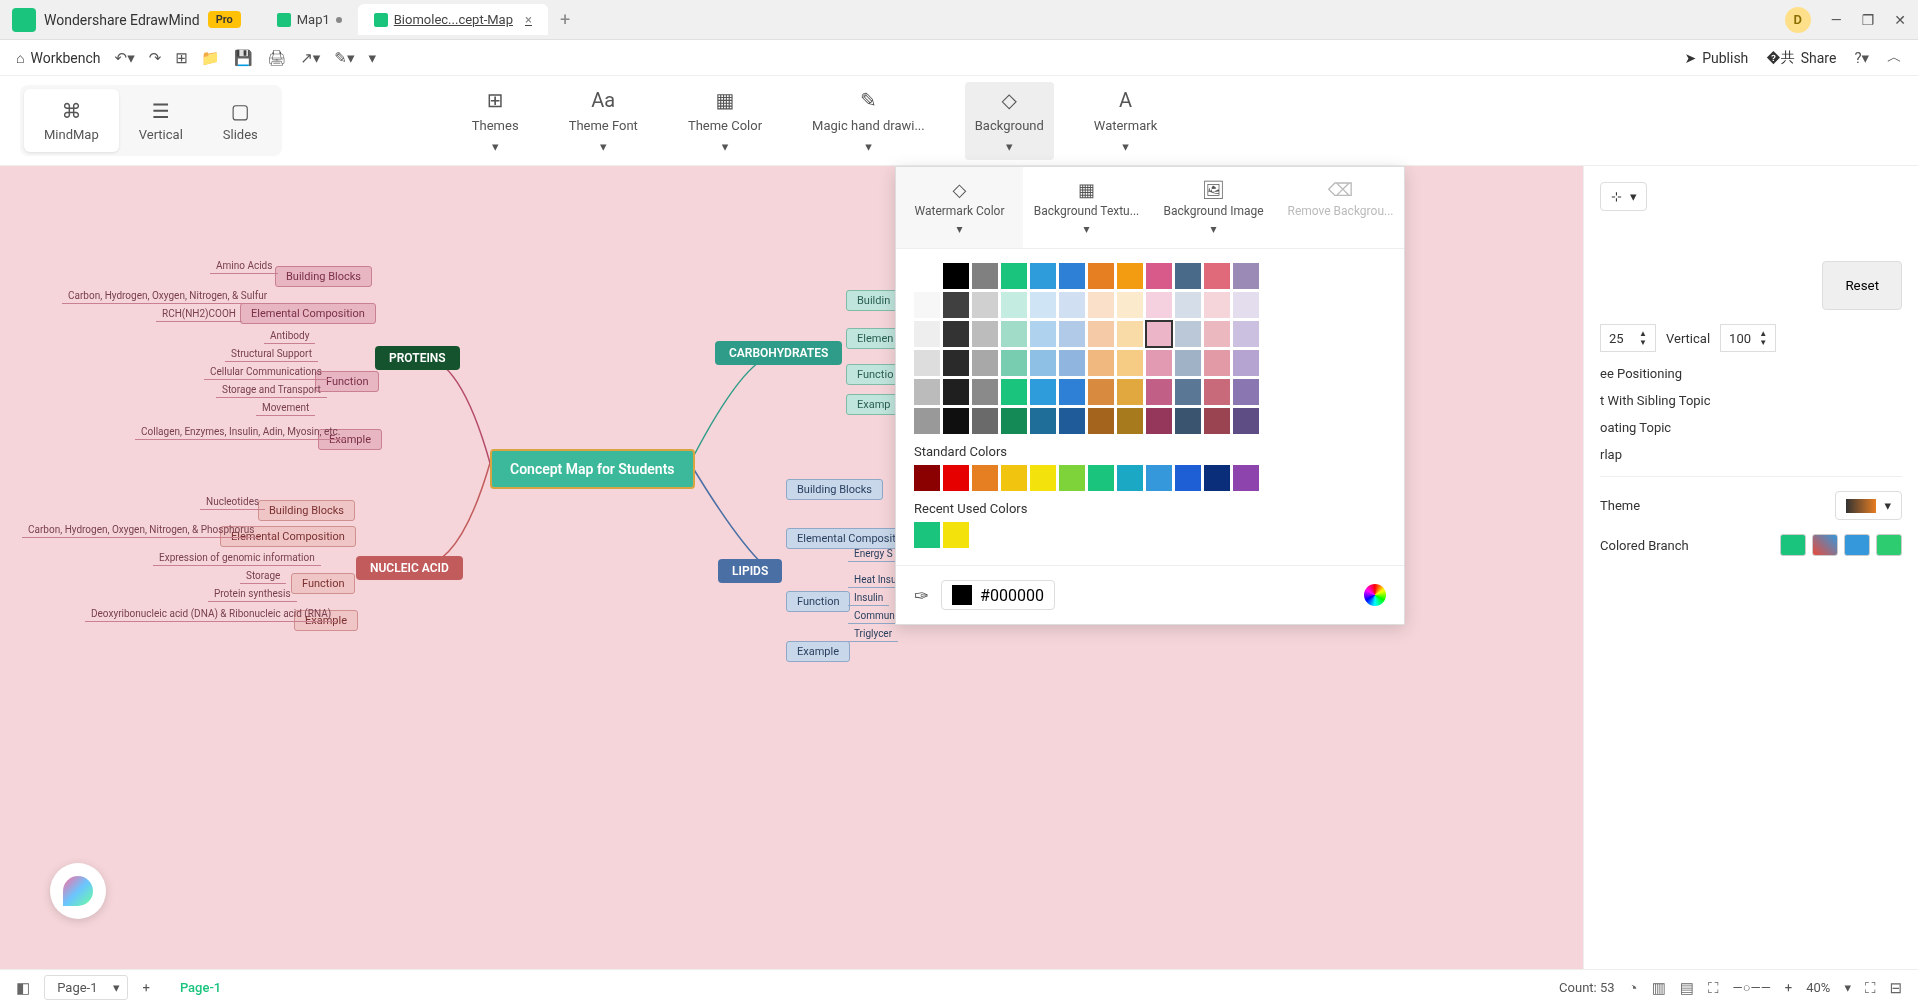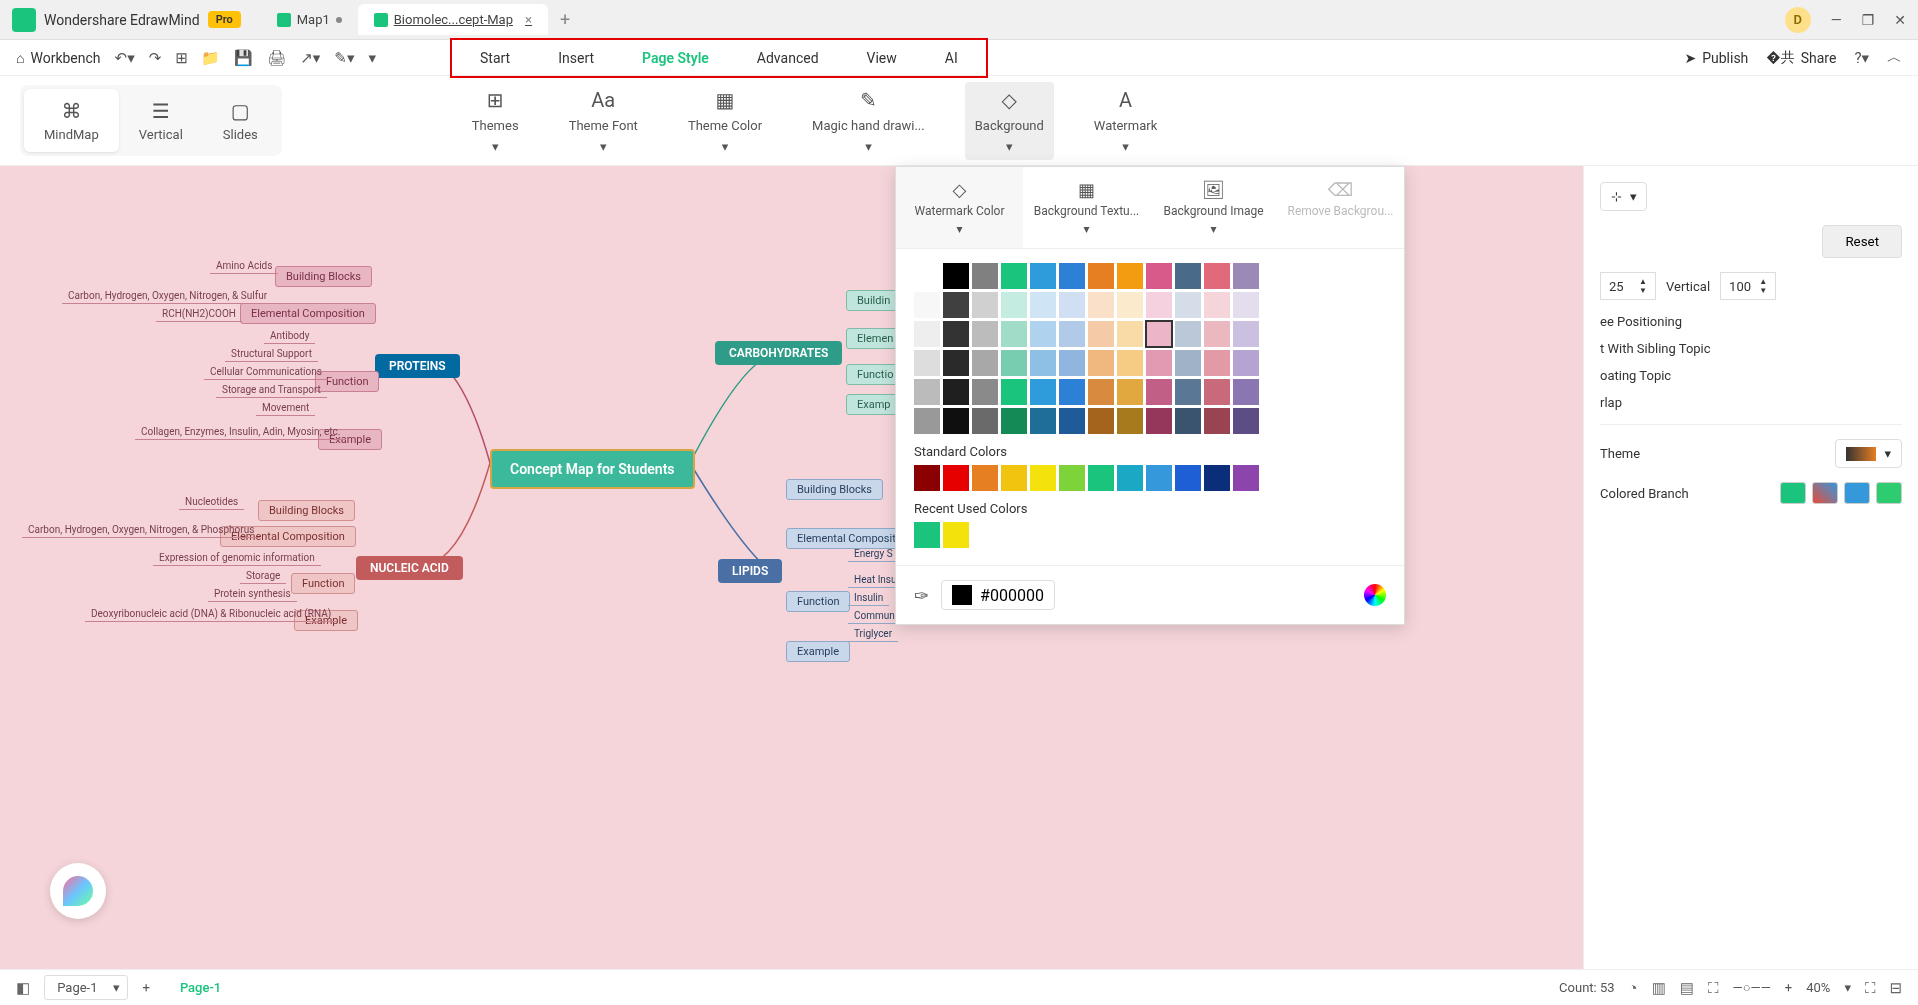--- a/index.html
+++ b/index.html
@@ -72,21 +72,21 @@
 .hexbox { display:flex; align-items:center; gap:8px; border:1px solid #ddd; padding:4px 10px; border-radius:4px; }
 .hexsw { width:20px; height:20px; background:#000; }
 .colorwheel { margin-left:auto; width:22px; height:22px; border-radius:50%; background:conic-gradient(red,yellow,lime,cyan,blue,magenta,red); }
 
 
 .rpanel { position:absolute; top:166px; right:0; width:335px; bottom:36px; background:#fff; border-left:1px solid #eee; padding:16px; z-index:5; font-size:13px; color:#333; }
 .rpanel .row { display:flex; align-items:center; gap:10px; margin-bottom:14px; }
 .rpanel .sel { border:1px solid #ddd; padding:6px 10px; border-radius:4px; display:flex; align-items:center; gap:8px; }
 .rpanel .numbox { border:1px solid #ddd; padding:4px 8px; width:56px; display:flex; align-items:center; justify-content:space-between; }
 .rpanel .chk { display:flex; align-items:center; gap:8px; margin-bottom:12px; }
-.rpanel .resetbtn { border:1px solid #ddd; padding:8px 22px; border-radius:4px; }
+.rpanel .resetbtn { border:1px solid #ddd; padding:16px 22px; border-radius:4px;margin-top:36px; }
 .rpanel hr { border:none; border-top:1px solid #eee; margin:14px 0; }
 .branchsw { display:flex; gap:6px; }
 .bsw { width:26px; height:22px; border:1px solid #ccc; border-radius:3px; }
 
 
 .statusbar { position:absolute; bottom:0; left:0; right:0; height:36px; background:#fff; border-top:1px solid #eee; display:flex; align-items:center; padding:0 16px; font-size:13px; color:#555; gap:14px; }
 .pagesel { border:1px solid #ddd; padding:4px 30px 4px 12px; border-radius:3px; position:relative; }
 .pagetab { color:#1bc47d; font-weight:500; padding:0 16px; }
 .statr { margin-left:auto; display:flex; align-items:center; gap:14px; }
 .stati { font-size:15px; color:#666; }
@@ -132,28 +132,20 @@
   </div>
   <span class="icn">↶▾</span>
   <span class="icn">↷</span>
   <span class="icn">⊞</span>
   <span class="icn">📁</span>
   <span class="icn">💾</span>
   <span class="icn">🖨</span>
   <span class="icn">↗▾</span>
   <span class="icn">✎▾</span>
   <span class="icn">▾</span>
-  <div class="mainmenu">
-    <div class="mm">Start</div>
-    <div class="mm">Insert</div>
-    <div class="mm active">Page Style</div>
-    <div class="mm">Advanced</div>
-    <div class="mm">View</div>
-    <div class="mm">AI</div>
-  </div>
   <div class="rightbar">
     <div class="rbtn">
         <span>➤</span>
         <span>Publish</span>
       </div>
     <div class="rbtn">
         <span>�共</span>
         <span>Share</span>
       </div>
     <span class="icn">?▾</span>
@@ -213,38 +205,38 @@
 <div class="canvas">
   <svg class="connectors">
     <path d="M490 297 Q 460 190 420 190" stroke="#b54d6a"></path>
     <path d="M490 297 Q 460 400 420 400" stroke="#c25b5b"></path>
     <path d="M690 297 Q 740 200 770 190" stroke="#2e9c88"></path>
     <path d="M690 297 Q 740 380 770 405" stroke="#4a6fa5"></path>
   </svg>
 
   <div class="central">Concept Map for Students</div>
 
-  <div class="branch" style="left:375px;top:188px;background:#0369a1">PROTEINS</div>
+  <div class="branch" style="left:375px;top:180px;background:#14532d">PROTEINS</div>
   <div class="node" style="left:275px;top:100px;background:#e8b5c2;border-color:#c98090;color:#7a3048">Building Blocks</div>
   <div class="subnode" style="left:210px;top:92px">Amino Acids</div>
   <div class="node" style="left:240px;top:137px;background:#e8b5c2;border-color:#c98090;color:#7a3048">Elemental Composition</div>
   <div class="subnode" style="left:62px;top:122px">Carbon, Hydrogen, Oxygen, Nitrogen, &amp; Sulfur</div>
   <div class="subnode" style="left:156px;top:140px">RCH(NH2)COOH</div>
   <div class="node" style="left:315px;top:205px;background:#e8b5c2;border-color:#c98090;color:#7a3048">Function</div>
   <div class="subnode" style="left:264px;top:162px">Antibody</div>
   <div class="subnode" style="left:225px;top:180px">Structural Support</div>
   <div class="subnode" style="left:204px;top:198px">Cellular Communications</div>
   <div class="subnode" style="left:216px;top:216px">Storage and Transport</div>
   <div class="subnode" style="left:256px;top:234px">Movement</div>
   <div class="node" style="left:318px;top:263px;background:#e8b5c2;border-color:#c98090;color:#7a3048">Example</div>
   <div class="subnode" style="left:135px;top:258px">Collagen, Enzymes, Insulin, Adin, Myosin, etc.</div>
 
   <div class="branch" style="left:356px;top:390px;background:#c25b5b">NUCLEIC ACID</div>
   <div class="node" style="left:258px;top:334px;background:#f0c5c5;border-color:#d09090;color:#7a3030">Building Blocks</div>
-  <div class="subnode" style="left:179px;top:328px">Nucleotides</div>
+  <div class="subnode" style="left:200px;top:328px">Nucleotides</div>
   <div class="node" style="left:220px;top:360px;background:#f0c5c5;border-color:#d09090;color:#7a3030">Elemental Composition</div>
   <div class="subnode" style="left:22px;top:356px">Carbon, Hydrogen, Oxygen, Nitrogen, &amp; Phosphorus</div>
   <div class="node" style="left:291px;top:407px;background:#f0c5c5;border-color:#d09090;color:#7a3030">Function</div>
   <div class="subnode" style="left:153px;top:384px">Expression of genomic information</div>
   <div class="subnode" style="left:240px;top:402px">Storage</div>
   <div class="subnode" style="left:208px;top:420px">Protein synthesis</div>
   <div class="node" style="left:294px;top:444px;background:#f0c5c5;border-color:#d09090;color:#7a3030">Example</div>
   <div class="subnode" style="left:85px;top:440px">Deoxyribonucleic acid (DNA) &amp; Ribonucleic acid (RNA)</div>
 
   <div class="branch" style="left:715px;top:175px;background:#2e9c88">CARBOHYDRATES</div>

